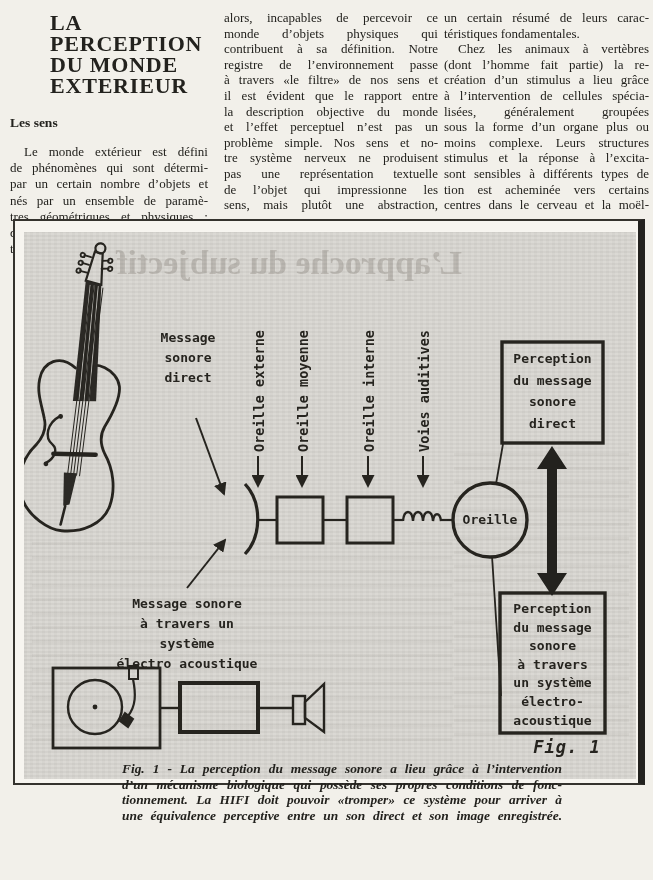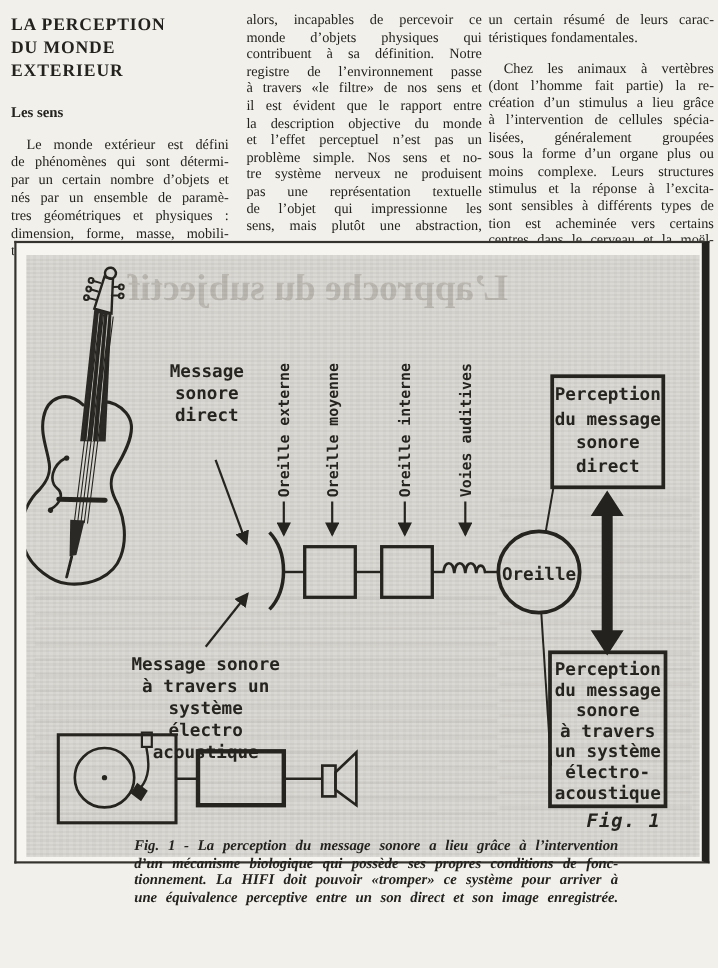--- a/index.html
+++ b/index.html
@@ -7,27 +7,27 @@
     width:653px;height:880px;position:relative;overflow:hidden;
     background:#f2f0ea;
     font-family:"Liberation Serif", serif;
     color:#23221e;
   }
   
   .col{position:absolute;}
   #col1{left:10px;top:12px;width:198px;}
   #col2{left:224px;top:10px;width:214px;}
   #col3{left:444px;top:10px;width:205px;}
-  .title-line{font-weight:bold;font-size:16px;line-height:21px;letter-spacing:.8px;}
+  .title-line{font-weight:bold;font-size:22px;line-height:21px;letter-spacing:.8px;margin-left:40px;}
   .subhead{font-weight:bold;font-size:13.5px;margin-top:19px;}
   .bodytext{font-size:13px;}
   #col1 .bodytext{margin-top:13px;line-height:16.2px;}
   #col2 .bodytext,#col3 .bodytext{line-height:15.6px;}
   .bodytext .ln{text-align:justify;text-align-last:justify;white-space:nowrap;}
-  .bodytext .ln.ind{text-indent:14px;margin-top:13px;}
+  .bodytext .ln.ind{text-indent:14px;}
   .bodytext .ln.end{text-align-last:left;}
   
   #fig-frame{
     position:absolute;left:13px;top:219px;width:632px;height:566px;
     border:2px solid #35332e;border-right:7px solid #23221f;
     background:#f7f5f0;box-sizing:border-box;
   }
   #scan{
     position:absolute;left:9px;top:11px;width:612px;height:547px;
     background-color:#d8d6d1;
@@ -43,21 +43,21 @@
   }
   .ghost-stripes{
     position:absolute;pointer-events:none;
     background:repeating-linear-gradient(0deg, transparent 0 11px, rgba(95,90,80,.055) 11px 14px);
   }
   #ghost-a{left:8px;top:300px;width:420px;height:220px;}
   #ghost-b{left:430px;top:215px;width:175px;height:300px;}
   
   .diag-label{
     position:absolute;font-family:"DejaVu Sans Mono", monospace;
-    font-weight:bold;font-size:16px;color:#26241f;
+    font-weight:bold;font-size:13px;color:#26241f;
   }
   #lbl-direct{left:128px;top:96px;width:72px;text-align:center;line-height:20px;}
   #lbl-electro{left:87px;top:362px;width:152px;text-align:center;line-height:20px;}
   .vlabel{
     position:absolute;white-space:nowrap;font-family:"DejaVu Sans Mono",monospace;
     font-weight:bold;font-size:13.5px;color:#26241f;
     transform:rotate(-90deg);transform-origin:0 0;
   }
   #lbl-cerveau{left:430px;top:280px;width:72px;text-align:center;}
   #box-direct-text{left:480px;top:116px;width:97px;text-align:center;line-height:21.5px;}

